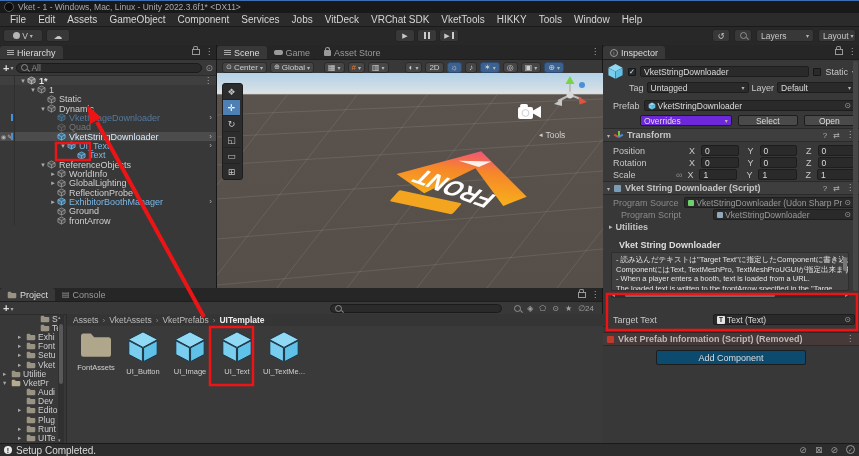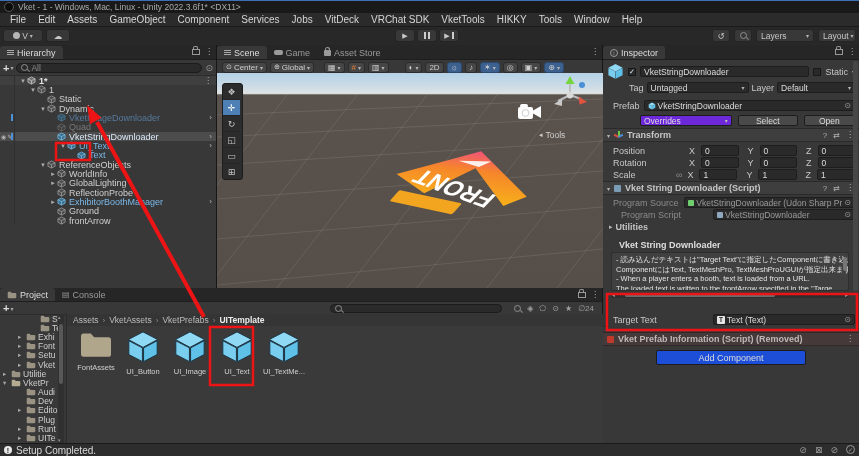--- a/index.html
+++ b/index.html
@@ -734,21 +734,21 @@
   </div>
 
   <div class="comp-hdr" style="top:287px;background:#453939;border-color:#332727;">
     <span class="sq" style="background:#c0392b;position:relative;"></span>
     <span style="color:#c0b8b8;">Vket Prefab Information (Script) (Removed)</span>
     <span class="hdr-right">
         <span class="kebab">⋮</span>
       </span>
   </div>
 
-  <div class="fld" style="position:absolute;left:53px;top:305px;width:150px;height:15px;background:#1d4ed8;justify-content:center;font-size:9px;">
+  <div class="fld" style="position:absolute;left:53px;top:305px;width:150px;height:15px;background:#0c4a6e;justify-content:center;font-size:9px;">
     <span>Add Component</span>
   </div>
 
   <div class="inspector-scroll"></div>
 </div>
 
 <div id="project" class="panel">
   <div class="tabbar" style="height:13px;">
     <div class="tab active">
       <svg width="10" height="8" viewBox="0 0 14 11">

